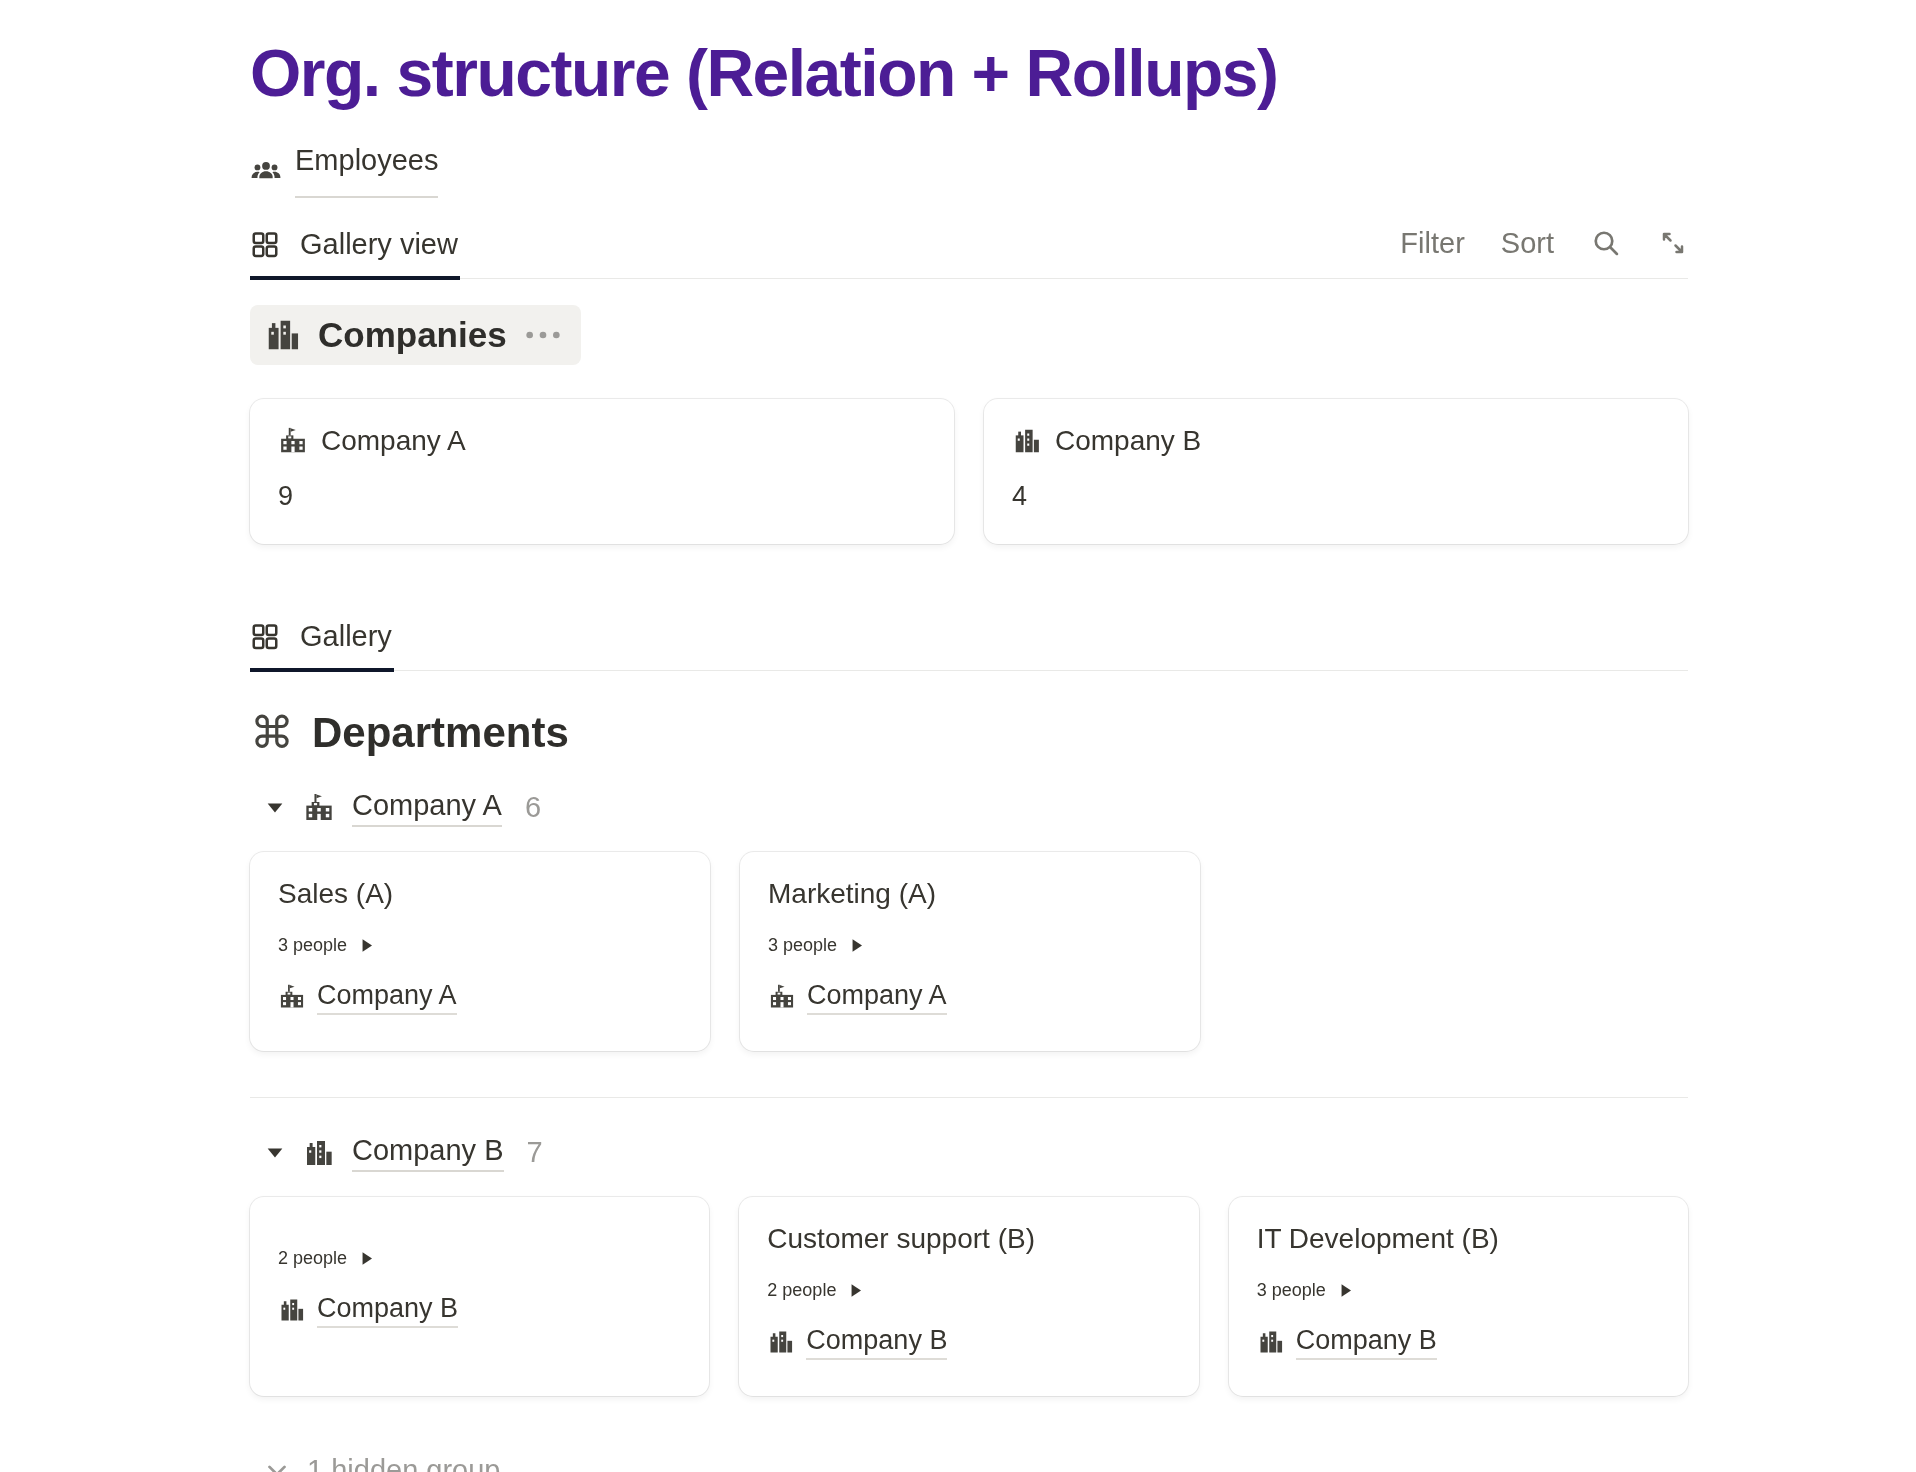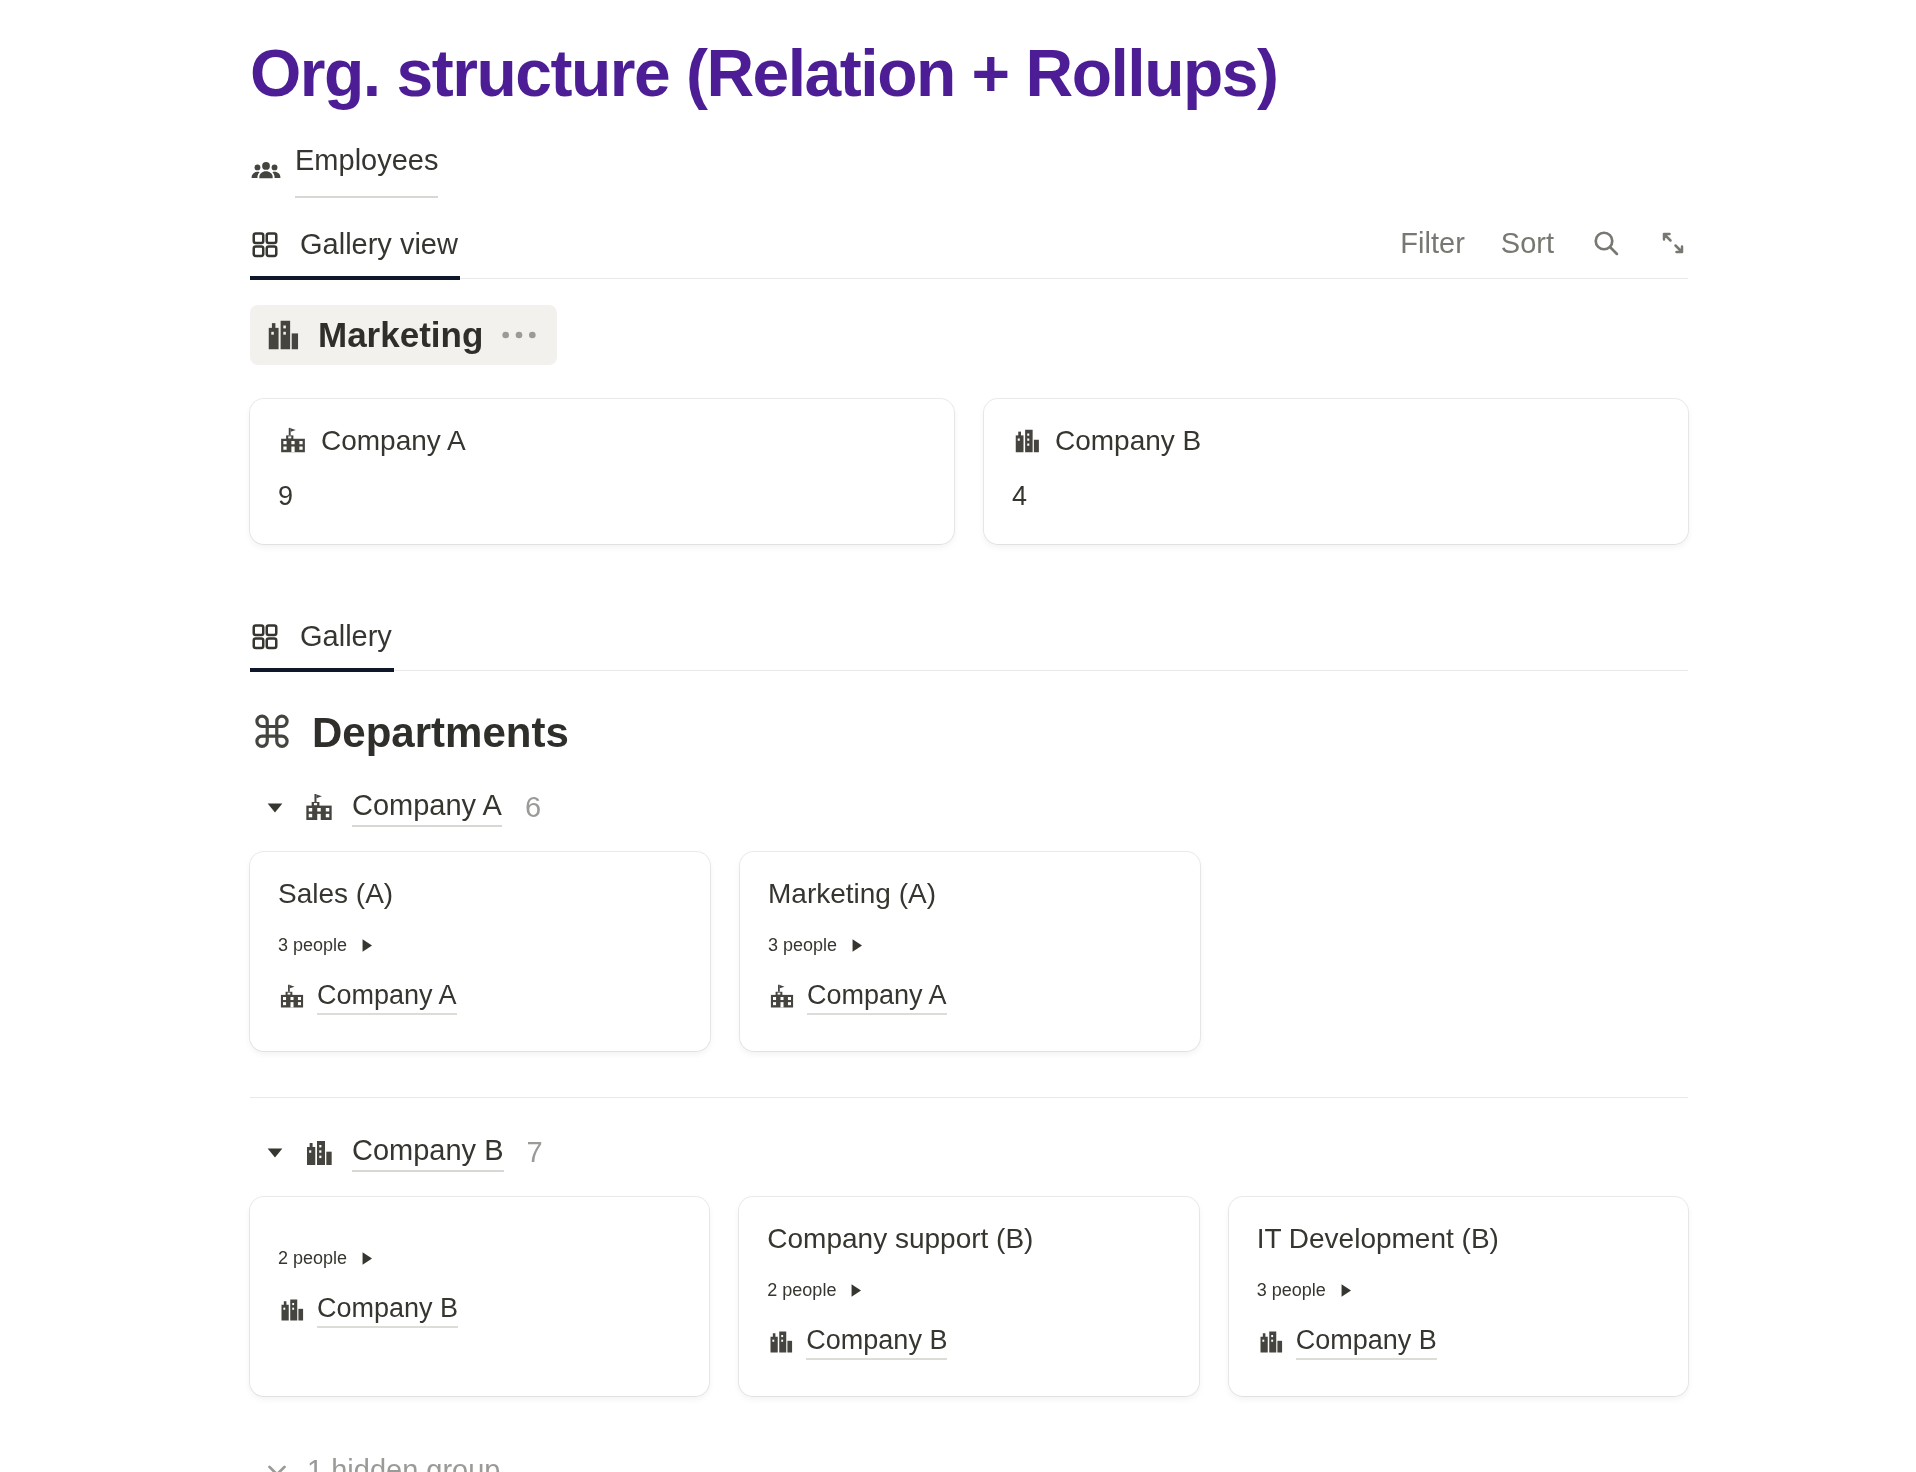--- a/index.html
+++ b/index.html
@@ -155,21 +155,21 @@
           <rect x="10.5" y="3" width="6" height="18"></rect>
           <rect x="17.5" y="11" width="4" height="10"></rect>
         </g>
         <g fill="#f2f1ee">
           <rect x="4.6" y="10" width="1.6" height="1.8"></rect>
           <rect x="12.2" y="6" width="1.6" height="1.8"></rect>
           <rect x="12.2" y="10" width="1.6" height="1.8"></rect>
         </g>
       </svg>
     </span>
-    <span class="pill-title">Marketing</span>
+    <span class="pill-title">Companies</span>
     <span>
       <svg viewBox="0 0 36 12" width="40" height="14" fill="#9b9a97">
         <circle cx="6" cy="6" r="3"></circle>
           <circle cx="18" cy="6" r="3"></circle>
           <circle cx="30" cy="6" r="3"></circle>
       </svg>
     </span>
   </div>
 
   
@@ -398,21 +398,21 @@
               <rect x="12.2" y="6" width="1.6" height="1.8"></rect>
               <rect x="12.2" y="10" width="1.6" height="1.8"></rect>
             </g>
           </svg>
         </span>
         <span class="company-link">Company B</span>
       </div>
     </div>
 
     <div class="card dept-card">
-      <div class="card-title">Company support (B)</div>
+      <div class="card-title">Customer support (B)</div>
       <div class="people-row">
         <span>2 people</span>
         <span>
           <svg viewBox="0 0 24 24" width="19" height="19" fill="#37352f">
               <path d="M7 4 l12 8 -12 8 z"></path>
             </svg>
         </span>
       </div>
       <div class="company-link-row">
         <span>

